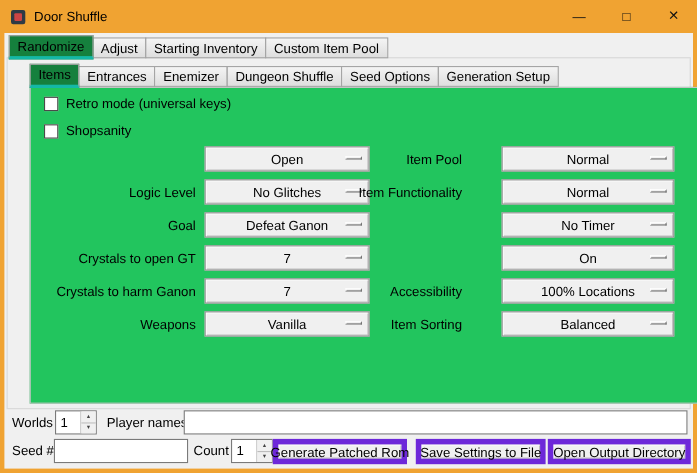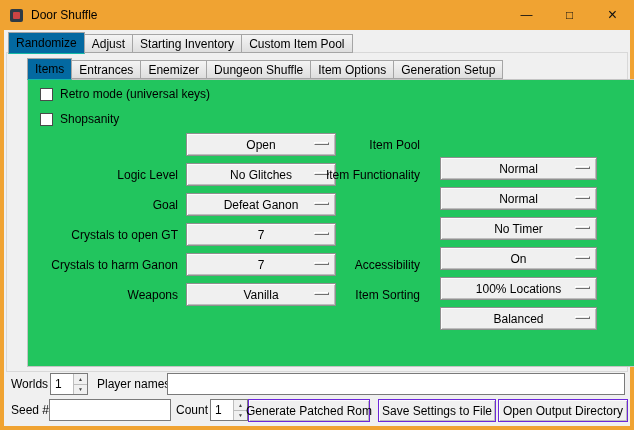--- a/index.html
+++ b/index.html
@@ -55,22 +55,22 @@
     height:19px;
     padding:0 7px;
     display:flex; align-items:center;
     font-size:12px; white-space:nowrap;
     background:linear-gradient(#f4f4f4,#dedede);
     border:1px solid #a5a5a5;
     margin-right:-1px;
   }
   .tab.selected {
     height:22px;
-    background:#0369a1;
-    border-bottom:1px solid #14b8a6;
+    background:#15803d;
+    border-bottom:3px solid #14b8a6;
     margin-bottom:-1px;
     z-index:4;
   }
 
   .outer-tab-bar { top:2px; left:4px; }
   .outer-pane {
     position:absolute; top:22px; left:2px;
     width:622px; height:320px;
     background:#f0f0f0;
     border:1px solid #d8d8d8;
@@ -107,21 +107,21 @@
 
   .menubutton {
     position:absolute; height:23px;
     display:flex; align-items:center; justify-content:center;
     font-size:12px; white-space:nowrap;
     background:#f0f0f0;
     border:1px solid #8f8f8f;
     box-shadow: inset 1px 1px 0 #fcfcfc, inset -1px -1px 0 #bdbdbd;
   }
   .col-l-btn { left:158px; width:150px; }
-  .col-r-btn { left:412px; width:157px;margin-top:24px; }
+  .col-r-btn { left:428px; width:157px; }
   .mb-indicator {
     position:absolute; right:6px; top:8px;
     width:15px; height:3px;
     background:#ececec;
     border-top:1px solid #ffffff;
     border-left:1px solid #ffffff;
     border-bottom:1px solid #6f6f6f;
     border-right:1px solid #6f6f6f;
   }
 
@@ -150,21 +150,21 @@
     flex:1; display:flex; align-items:center; justify-content:center;
     font-size:5px; color:#444; background:#f0f0f0;
   }
   .spin-btn + .spin-btn { border-top:1px solid #bdbdbd; }
 
   .push-button {
     position:absolute; height:23px;
     display:flex; align-items:center; justify-content:center;
     font-size:12px; white-space:nowrap;
     background:#f0f0f0;
-    border:1px solid #6d28d9;
+    border:5px solid #6d28d9;
     box-shadow: inset 1px 1px 0 #fcfcfc, inset -1px -1px 0 #bdbdbd;
   }
 </style>
 </head>
 <body>
 
 <div class="window">
 
   <div class="titlebar">
     <div class="app-icon"></div>
@@ -185,21 +185,21 @@
       <div class="tab">Custom Item Pool</div>
     </div>
 
     <div class="outer-pane">
 
       <div class="tab-bar inner-tab-bar">
         <div class="tab selected">Items</div>
         <div class="tab">Entrances</div>
         <div class="tab">Enemizer</div>
         <div class="tab">Dungeon Shuffle</div>
-        <div class="tab">Item Options</div>
+        <div class="tab">Seed Options</div>
         <div class="tab">Generation Setup</div>
       </div>
 
       <div class="inner-pane">
 
         <div class="check-row" style="top:6px">
           <span class="checkbox"></span>
           <span class="check-label">Retro mode (universal keys)</span>
         </div>
         <div class="check-row" style="top:31px">

